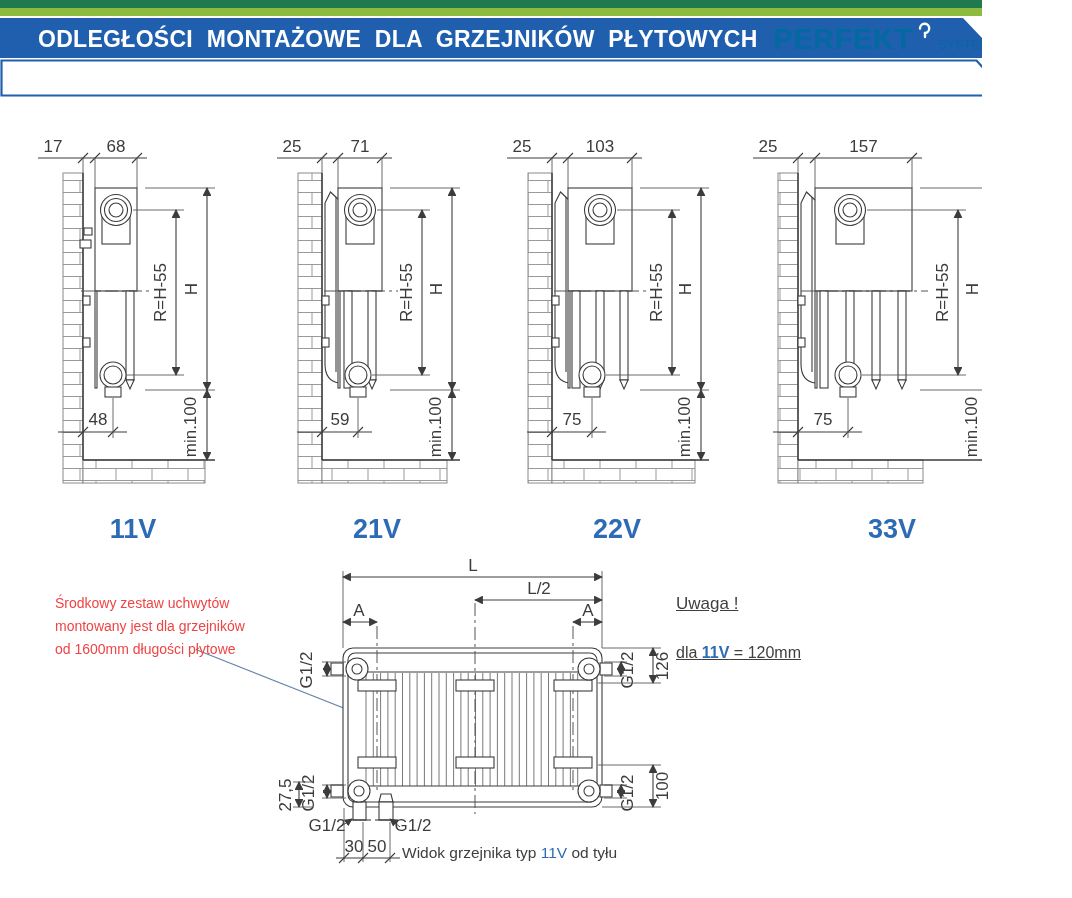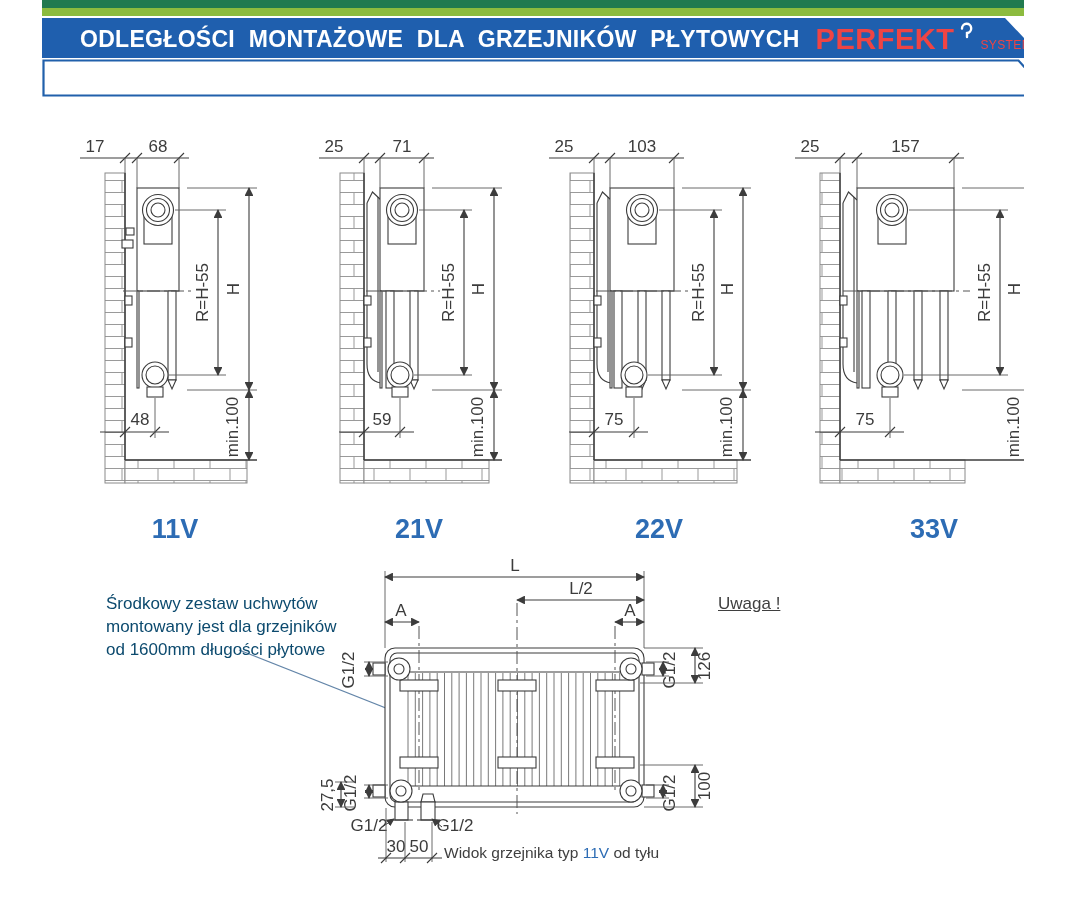--- a/index.html
+++ b/index.html
@@ -1,25 +1,25 @@
 <!DOCTYPE html>
 <html><head>
 <meta charset="utf-8">
 <style>
   html,body{margin:0;padding:0;background:#fff;}
   .page{position:relative;width:982px;height:898px;background:#fff;overflow:hidden;
-        font-family:"Liberation Sans",sans-serif;margin-left:42px;}
+        font-family:"Liberation Sans",sans-serif;}
   
   .strip-dark{position:absolute;left:0;top:0;width:1072px;height:8px;background:#217a4f;}
   .strip-light{position:absolute;left:0;top:8px;width:1072px;height:8px;background:#8cbb3e;}
   .banner-blue{position:absolute;left:0;top:18px;width:1004px;height:40px;background:#1f5fae;
                clip-path:polygon(0 0,963px 0,1001px 40px,0 40px);}
   .title-row{position:absolute;left:38px;top:19px;height:40px;display:flex;align-items:center;gap:16px;}
   .main-title{color:#fff;font-size:23px;font-weight:bold;word-spacing:7px;letter-spacing:.3px;white-space:nowrap;}
-  .logo{display:flex;align-items:baseline;color:#ef4444;white-space:nowrap;gap:8px;}
+  .logo{display:flex;align-items:baseline;color:#0369a1;white-space:nowrap;gap:8px;}
   .logo .brand{font-size:29px;font-weight:bold;letter-spacing:.5px;}
   .logo .hook{position:relative;top:-8px;left:-2px;}
   .logo .brand-sub{font-size:12px;font-weight:normal;letter-spacing:.4px;margin-left:-3px;}
   .banner-white-svg{position:absolute;left:0;top:57px;width:1072px;height:44px;}
   .subtitle{position:absolute;left:38px;top:60px;height:36px;line-height:36px;
             color:#2160ab;font-size:23px;font-weight:bold;white-space:nowrap;}
   
   .svg-top{position:absolute;left:0;top:140px;width:1072px;height:410px;}
   .svg-bot{position:absolute;left:0;top:555px;width:1072px;height:343px;}
   
@@ -33,22 +33,22 @@
            marker-start:url(#arw);marker-end:url(#arw);}
   .arrl{stroke:#3c3c3c;stroke-width:1;fill:none;marker-end:url(#arw);}
   .dashdot{stroke:#555;stroke-width:1;fill:none;stroke-dasharray:13 4 3 4;}
   .leader{stroke:#6486a9;stroke-width:1.2;fill:none;}
   text{font-family:"Liberation Sans",sans-serif;}
   .dim{font-size:17px;fill:#3c3c3c;text-anchor:middle;}
   .type{font-size:27px;font-weight:bold;fill:#2d6cb4;text-anchor:middle;}
   .cap{font-size:15.5px;fill:#3f3f3f;text-anchor:start;}
   .cap-blue{fill:#2d6cb4;}
   
-  .note-left{position:absolute;left:64px;top:592px;width:270px;
-             font-size:17px;line-height:23px;color:#0c4a6e;}
+  .note-left{position:absolute;left:55px;top:592px;width:270px;
+             font-size:14px;line-height:23px;color:#ef4444;}
   .note-right{position:absolute;left:676px;top:592px;width:392px;
               font-size:16px;line-height:23px;color:#3f3f3f;text-decoration:underline;}
   .note-right .nr-title{font-size:17px;margin:0 0 26px 0;}
   .note-right .nr-p{margin:0 0 7px 0;}
   .note-right .nr-line{margin:0 0 8px 0;}
   .blue-b{color:#2d6cb4;font-weight:bold;}
 </style>
 </head>
 <body>
 
@@ -403,15 +403,16 @@
     </svg>
 
   <div class="note-left">
     <span style="display:block">Środkowy zestaw uchwytów</span>
     <span style="display:block">montowany jest dla grzejników</span>
     <span style="display:block">od 1600mm długości płytowe</span>
   </div>
 
   <div class="note-right">
     <p class="nr-title">Uwaga !</p>
+    <p class="nr-line"><span>dla </span><span class="blue-b">11V</span><span> = 120mm</span></p>
   </div>
 
 </div>
 
 </body></html>

